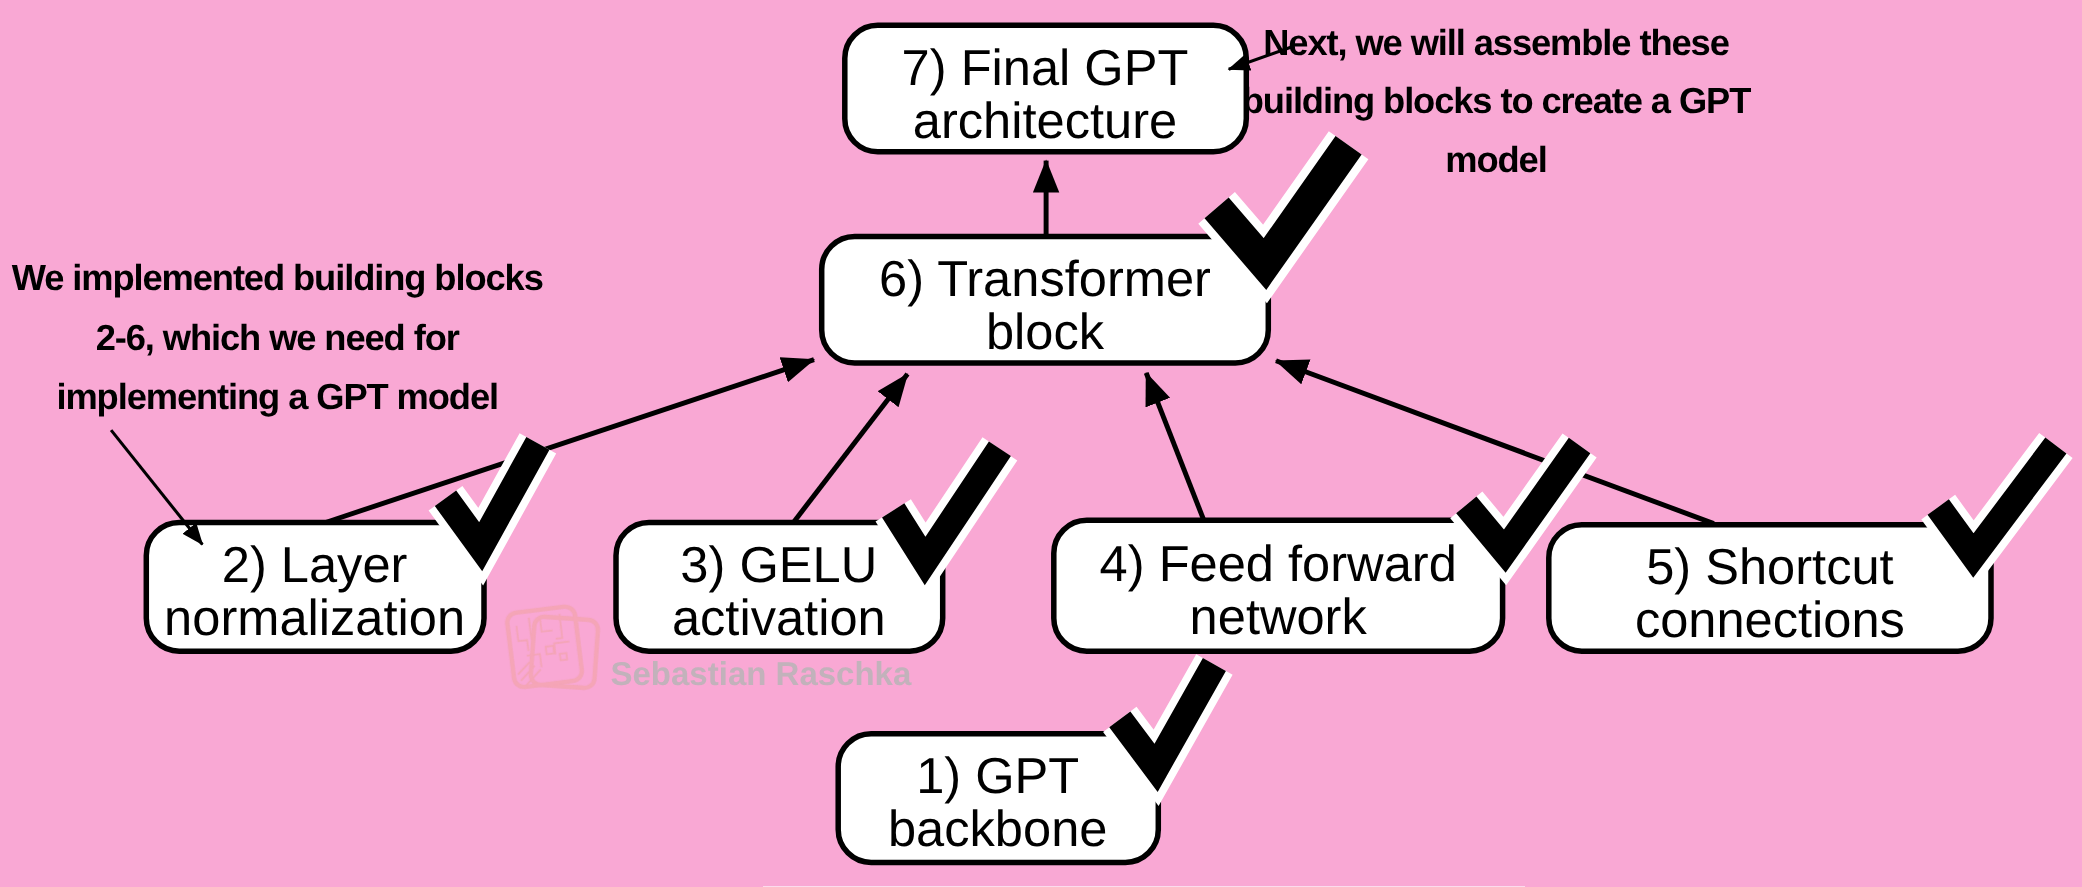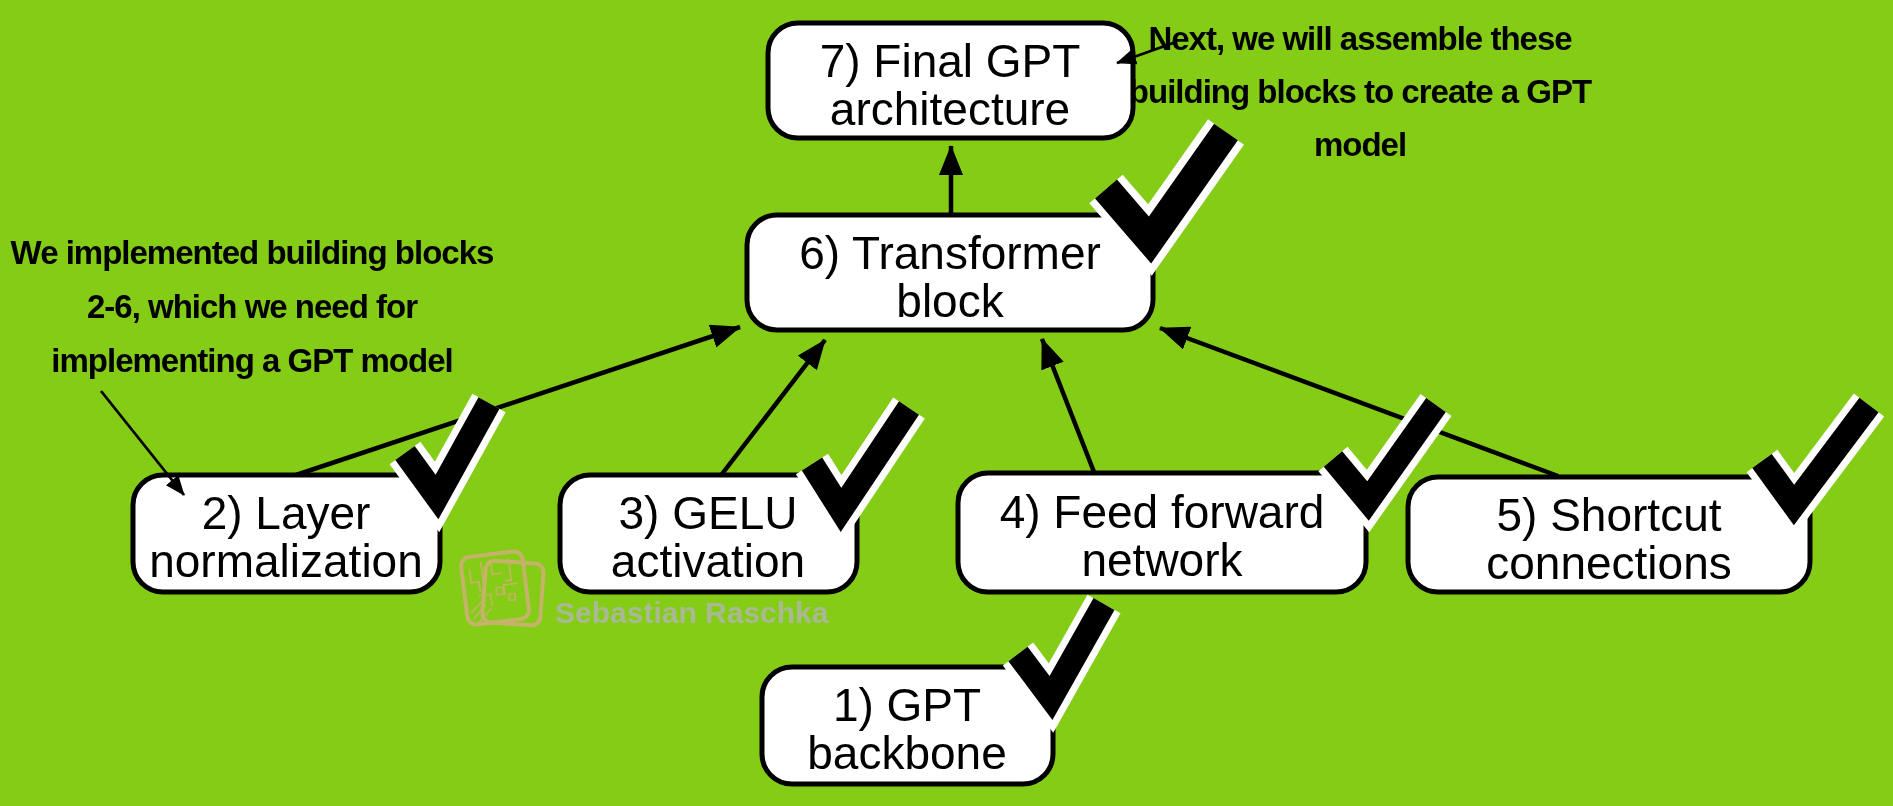--- a/index.html
+++ b/index.html
@@ -1,16 +1,16 @@
 <!DOCTYPE html>
 <html style="--ink: #000000; --box-fill: #ffffff; --watermark-gray: #b4b4b4; --watermark-pink: #f0a3a3;"><head>
 <meta charset="utf-8">
 <style>
   html,body{margin:0;padding:0;background:#ffffff;}
-  .stage{position:relative;width:1893px;height:806px;background:#84cc16;overflow:hidden;
+  .stage{position:relative;width:1893px;height:806px;background:#f9a8d4;overflow:hidden;
          font-family:"Liberation Sans",sans-serif;}
   svg{position:absolute;left:0;top:0;}
   .box-rect{fill:var(--box-fill);stroke:var(--ink);stroke-width:5px;}
   .box-label{font-family:"Liberation Sans",sans-serif;font-size:46px;fill:var(--ink);
              text-anchor:middle;}
   .arrow{stroke:var(--ink);stroke-width:4.5px;fill:none;}
   .arrow-thin{stroke:var(--ink);stroke-width:2.8px;fill:none;}
   .check-halo{stroke:#ffffff;stroke-width:38px;fill:none;stroke-linecap:butt;stroke-linejoin:miter;}
   .check{stroke:var(--ink);stroke-width:24px;fill:none;stroke-linecap:butt;stroke-linejoin:miter;}
   .check-halo.big{stroke-width:44px;}

